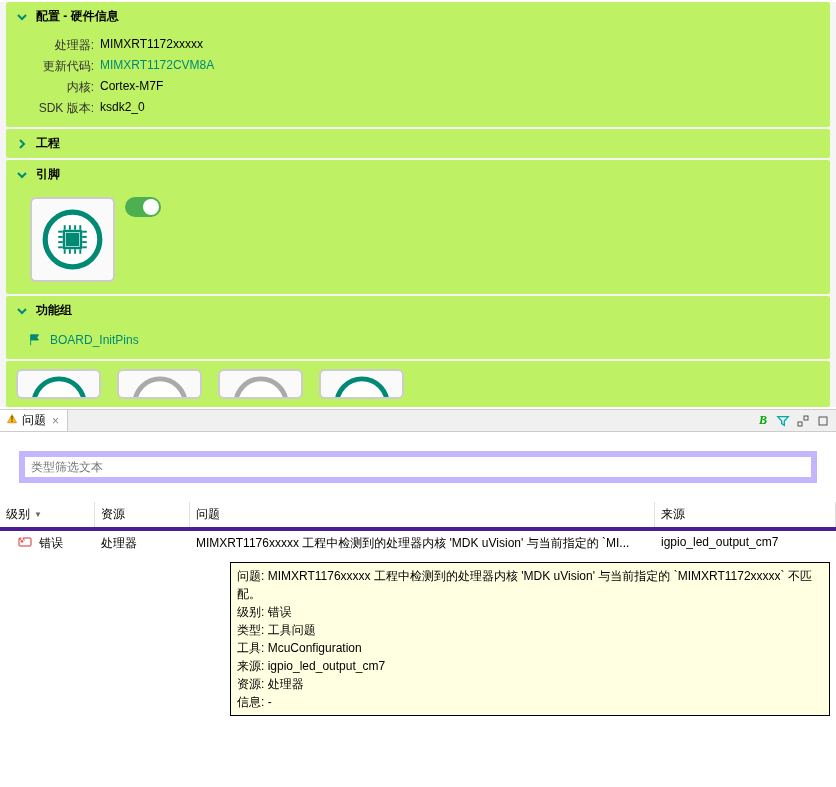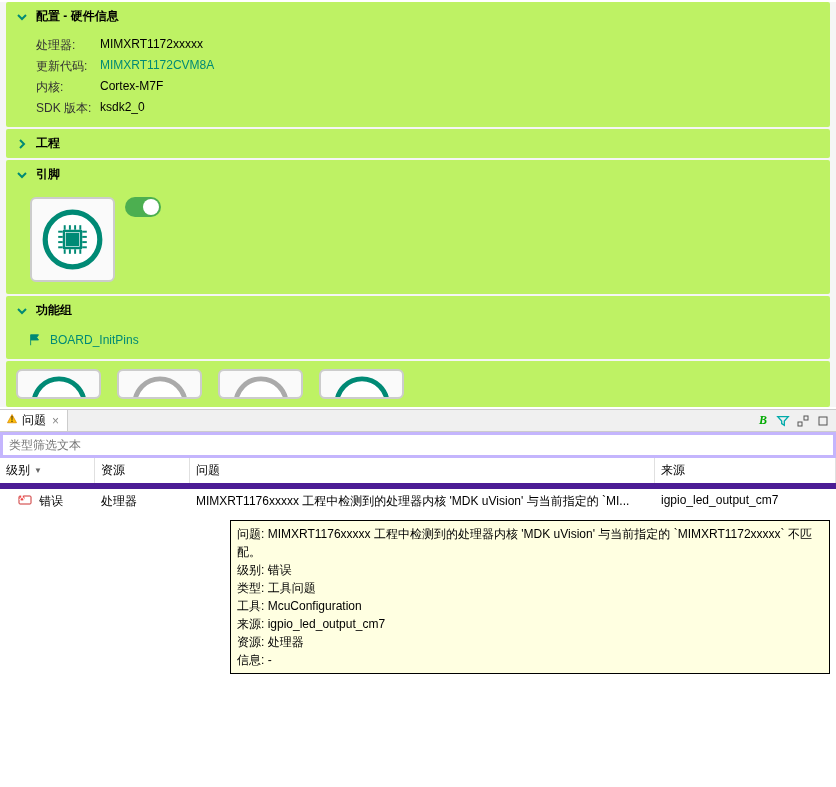--- a/index.html
+++ b/index.html
@@ -5,21 +5,21 @@
 * { margin: 0; padding: 0; box-sizing: border-box; font-family: "Microsoft YaHei", sans-serif; font-size: 12px; }
 body { background: #fff; }
 .top-panel { background: #f5f5f5; }
 .section { background: #bef264; margin: 2px 6px; border-radius: 2px; }
 .section-header { display: flex; align-items: center; padding: 6px 10px; cursor: pointer; }
 .chevron { width: 12px; height: 12px; display: flex; align-items: center; justify-content: center; margin-right: 8px; }
 .chevron svg { width: 10px; height: 10px; }
 .section-title { font-weight: bold; color: #000; }
 .section-body { padding: 4px 10px 8px 30px; }
 .info-row { display: flex; padding: 2px 0; }
-.info-label { color: #333; text-align: left; min-width: 58px; margin-right: 6px; }
+.info-label { color: #333; text-align: right; min-width: 58px; margin-right: 6px; }
 .info-value { color: #000; }
 .info-value.link { color: #008a75; }
 .pin-body { display: flex; align-items: flex-start; padding: 8px 10px 12px 24px; gap: 10px; }
 .pin-icon-wrap { width: 85px; height: 85px; border: 2px solid #ccc; border-radius: 6px; display: flex; align-items: center; justify-content: center; background: #fafafa; }
 .pin-right { flex: 1; display: flex; flex-direction: column; gap: 20px; }
 .pin-desc { color: #000; line-height: 1.5; }
 .toggle { width: 36px; height: 20px; background: #4CAF50; border-radius: 10px; position: relative; }
 .toggle::after { content: ''; position: absolute; width: 16px; height: 16px; background: #fff; border-radius: 50%; top: 2px; right: 2px; }
 .gen-body { padding: 4px 10px 8px 22px; }
 .gen-row { display: flex; align-items: center; padding: 4px 0; gap: 8px; }
@@ -39,23 +39,23 @@
 .tab-bar { display: flex; align-items: center; background: #f0f0f0; border-bottom: 1px solid #ccc; height: 22px; }
 .tab { display: flex; align-items: center; gap: 4px; padding: 2px 6px; border-right: 1px solid #ccc; background: #fff; height: 100%; }
 .tab-close { color: #888; cursor: pointer; padding: 0 2px; }
 .tab-spacer { flex: 1; }
 .tab-actions { display: flex; gap: 2px; padding: 0 4px; align-items: center; }
 .btn-icon { width: 18px; height: 18px; display: flex; align-items: center; justify-content: center; border: 1px solid transparent; font-weight: bold; font-family: serif; }
 .btn-b { color: #0a0; font-style: italic; }
 .btn-y { color: #0aa; }
 .btn-sq { font-size: 9px; color: #555; }
 .btn-min { color: #555; }
-.filter-bar { border: 3px solid #c4b5fd; margin: 0; }
+.filter-bar { border: 6px solid #c4b5fd; margin: 19px; }
 .filter-input { width: 100%; padding: 3px 6px; border: none; outline: none; color: #888; background: #fff; }
-.table-header { display: flex; border-bottom: 6px solid #4c1d95; background: #fff; align-items: center; }
+.table-header { display: flex; border-bottom: 4px solid #4c1d95; background: #fff; align-items: center; }
 .th { padding: 4px 6px; border-right: 1px solid #e0e0e0; display: flex; align-items: center; gap: 4px; }
 .th-arrow { font-size: 8px; color: #666; }
 .col-level { width: 95px; }
 .col-resource { width: 95px; }
 .col-problem { width: 465px; }
 .col-source { flex: 1; }
 .table-row { display: flex; background: #fff; }
 .td { padding: 4px 6px; white-space: nowrap; overflow: hidden; text-overflow: ellipsis; }
 .err-icon { display: inline-flex; width: 14px; height: 12px; margin-right: 4px; }
 .tooltip { background: #ffffe1; border: 1px solid #000; padding: 4px 6px; margin-left: 230px; margin-top: 6px; line-height: 1.5; width: 600px; }

